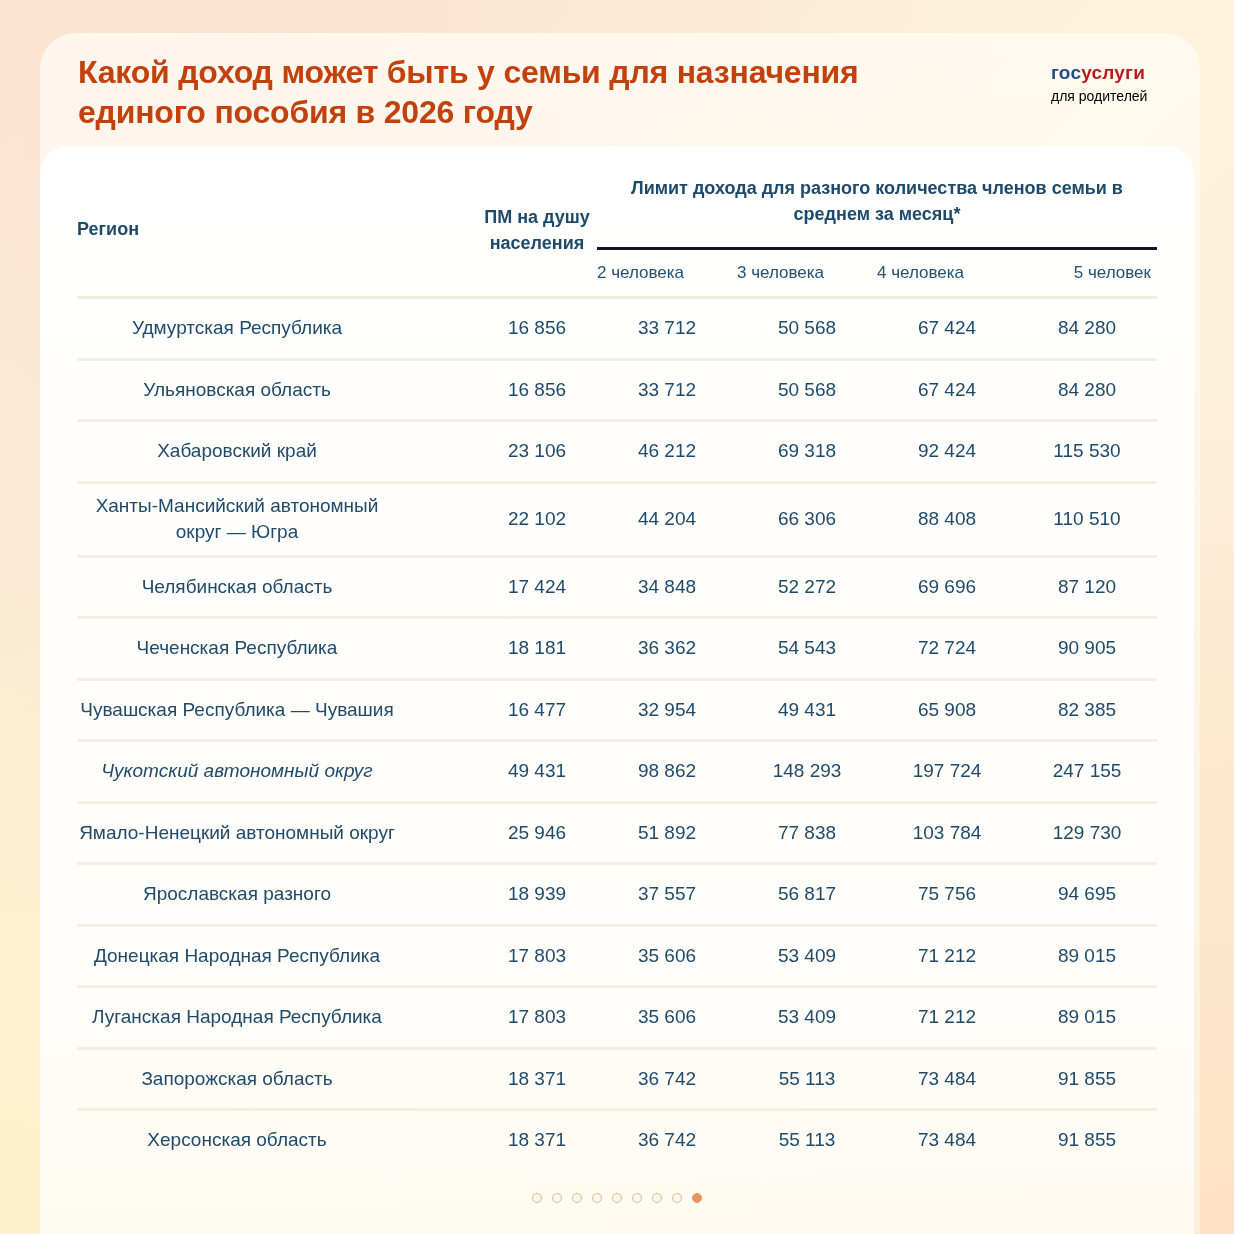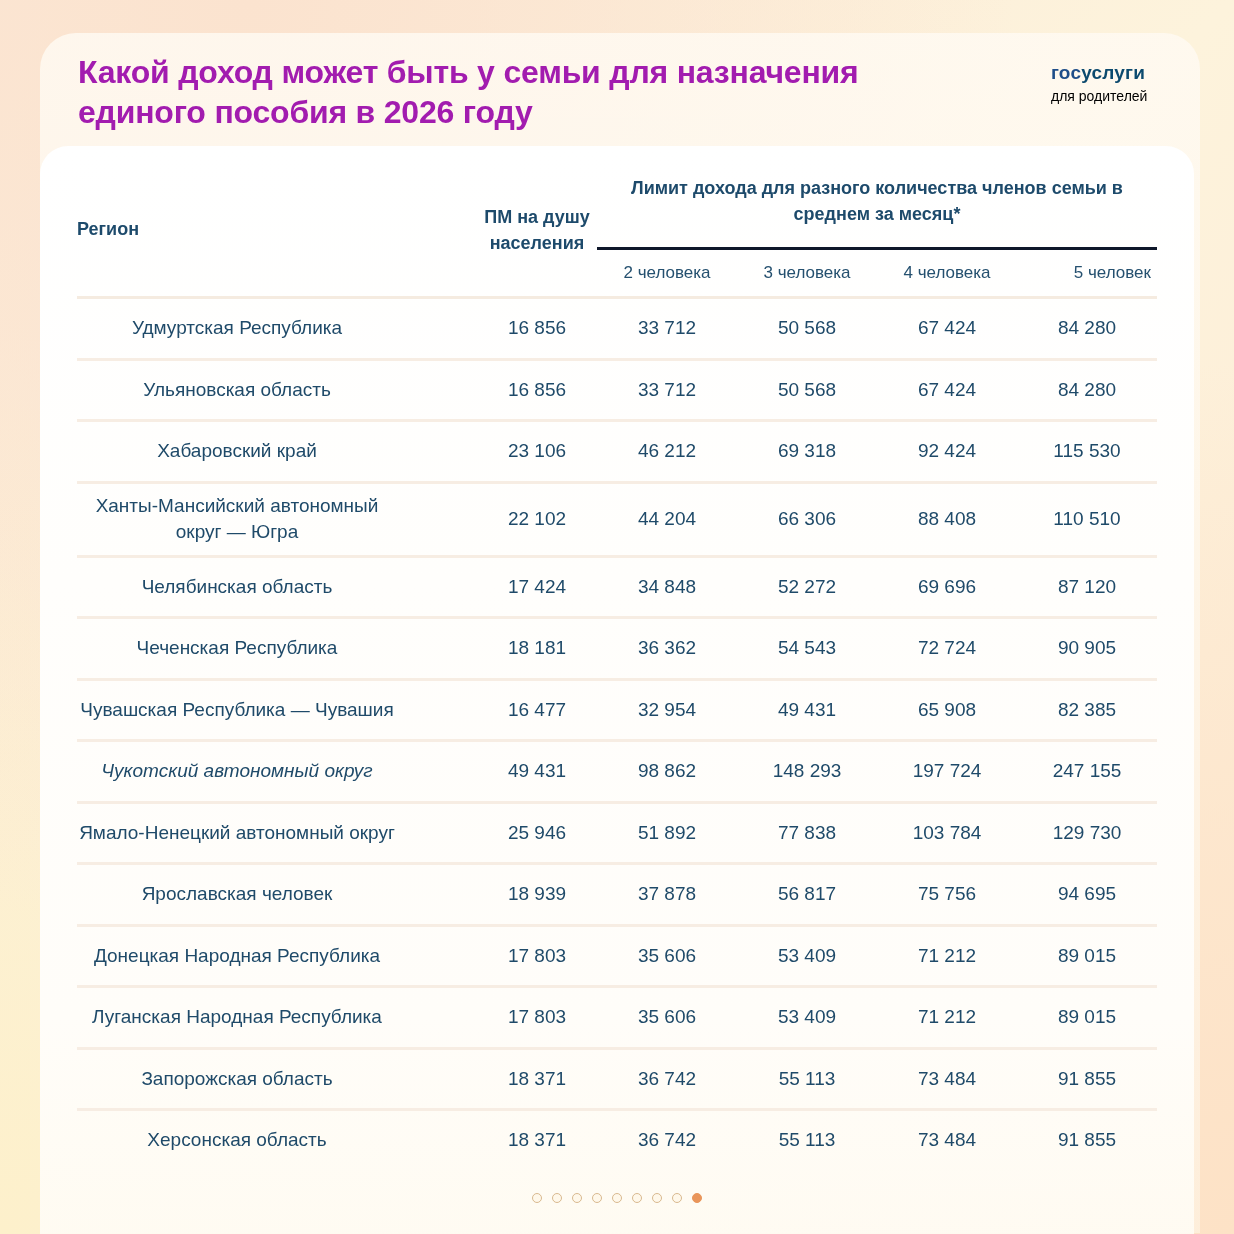--- a/index.html
+++ b/index.html
@@ -12,45 +12,45 @@
     font-family: "Liberation Sans", sans-serif;
     color: #1d4a6b;
   }
   .outer-card {
     position: absolute; left: 40px; top: 33px; width: 1160px; height: 1200px;
     border-radius: 36px 36px 0 0;
     background: linear-gradient(180deg, rgba(255,250,242,0.85) 0%, rgba(254,246,232,0.6) 100%);
   }
   .title {
     position: absolute; left: 78px; top: 52px; width: 880px;
-    font-size: 32px; font-weight: bold; line-height: 40px; color: #a21caf;
+    font-size: 32px; font-weight: bold; line-height: 40px; color: #c2410c;
     letter-spacing: -0.2px; margin: 0;
   }
   .logo { position: absolute; left: 1051px; top: 62px; text-align: left; }
   .logo-main { font-size: 19px; font-weight: bold; letter-spacing: 0.2px; line-height: 22px; }
   .logo-gos { color: #1f4e89; }
-  .logo-uslugi { color: #0c4a6e; }
+  .logo-uslugi { color: #b91c1c; }
   .logo-sub { font-size: 14px; color: #000000; line-height: 18px; margin-top: 3px; }
   .inner-card {
     position: absolute; left: 40px; top: 146px; width: 1154px; height: 1088px;
     background: linear-gradient(180deg, #ffffff 0%, #fffdf9 80%, rgba(255,252,244,0.9) 100%);
     border-radius: 28px 28px 0 0;
   }
   table.data-table {
     position: absolute; left: 77px; top: 163px; width: 1080px;
     border-collapse: collapse; table-layout: fixed;
   }
   th, td { padding: 0; font-weight: normal; }
   .col-region { width: 400px; }
   .col-pm { width: 120px; }
   .col-n { width: 140px; }
   .h-region { text-align: left; font-weight: bold; font-size: 18px; color: #1d4a6b; vertical-align: middle; border-bottom: 3px solid #f5ebe0; }
   .h-pm { text-align: center; font-weight: bold; font-size: 18px; line-height: 26px; color: #1d4a6b; vertical-align: middle; border-bottom: 3px solid #f5ebe0; }
   .h-limit { text-align: center; font-weight: bold; font-size: 18px; line-height: 26px; color: #1d4a6b; height: 72px; vertical-align: top; padding-top: 12px; border-bottom: 3px solid #0f172a; }
-  .h-sub { text-align: center; font-size: 17px; color: #25506f; height: 46px; vertical-align: middle; border-bottom: 3px solid #f5ebe0; }
+  .h-sub { text-align: left; font-size: 17px; color: #25506f; height: 46px; vertical-align: middle; border-bottom: 3px solid #f5ebe0; }
   .h-sub.last { text-align: right; padding-right: 6px; }
   tbody td {
     font-size: 19px; color: #1f4a69; height: 58.5px;
     border-bottom: 3px solid #f7ede3; vertical-align: middle;
   }
   tbody tr.tall td { height: 71px; }
   tbody tr:last-child td { border-bottom: none; }
   td.region { text-align: center; line-height: 26px; }
   td.num { text-align: center; }
   .pager {
@@ -164,23 +164,23 @@
       </tr>
       <tr>
         <td class="region" style="max-width: 320px; padding-right: 80px;">Ямало-Ненецкий автономный округ</td>
         <td class="num">25 946</td>
         <td class="num">51 892</td>
         <td class="num">77 838</td>
         <td class="num">103 784</td>
         <td class="num">129 730</td>
       </tr>
       <tr>
-        <td class="region" style="max-width: 320px; padding-right: 80px;">Ярославская человек</td>
+        <td class="region" style="max-width: 320px; padding-right: 80px;">Ярославская разного</td>
         <td class="num">18 939</td>
-        <td class="num">37 878</td>
+        <td class="num">37 557</td>
         <td class="num">56 817</td>
         <td class="num">75 756</td>
         <td class="num">94 695</td>
       </tr>
       <tr>
         <td class="region" style="max-width: 320px; padding-right: 80px;">Донецкая Народная Республика</td>
         <td class="num">17 803</td>
         <td class="num">35 606</td>
         <td class="num">53 409</td>
         <td class="num">71 212</td>

